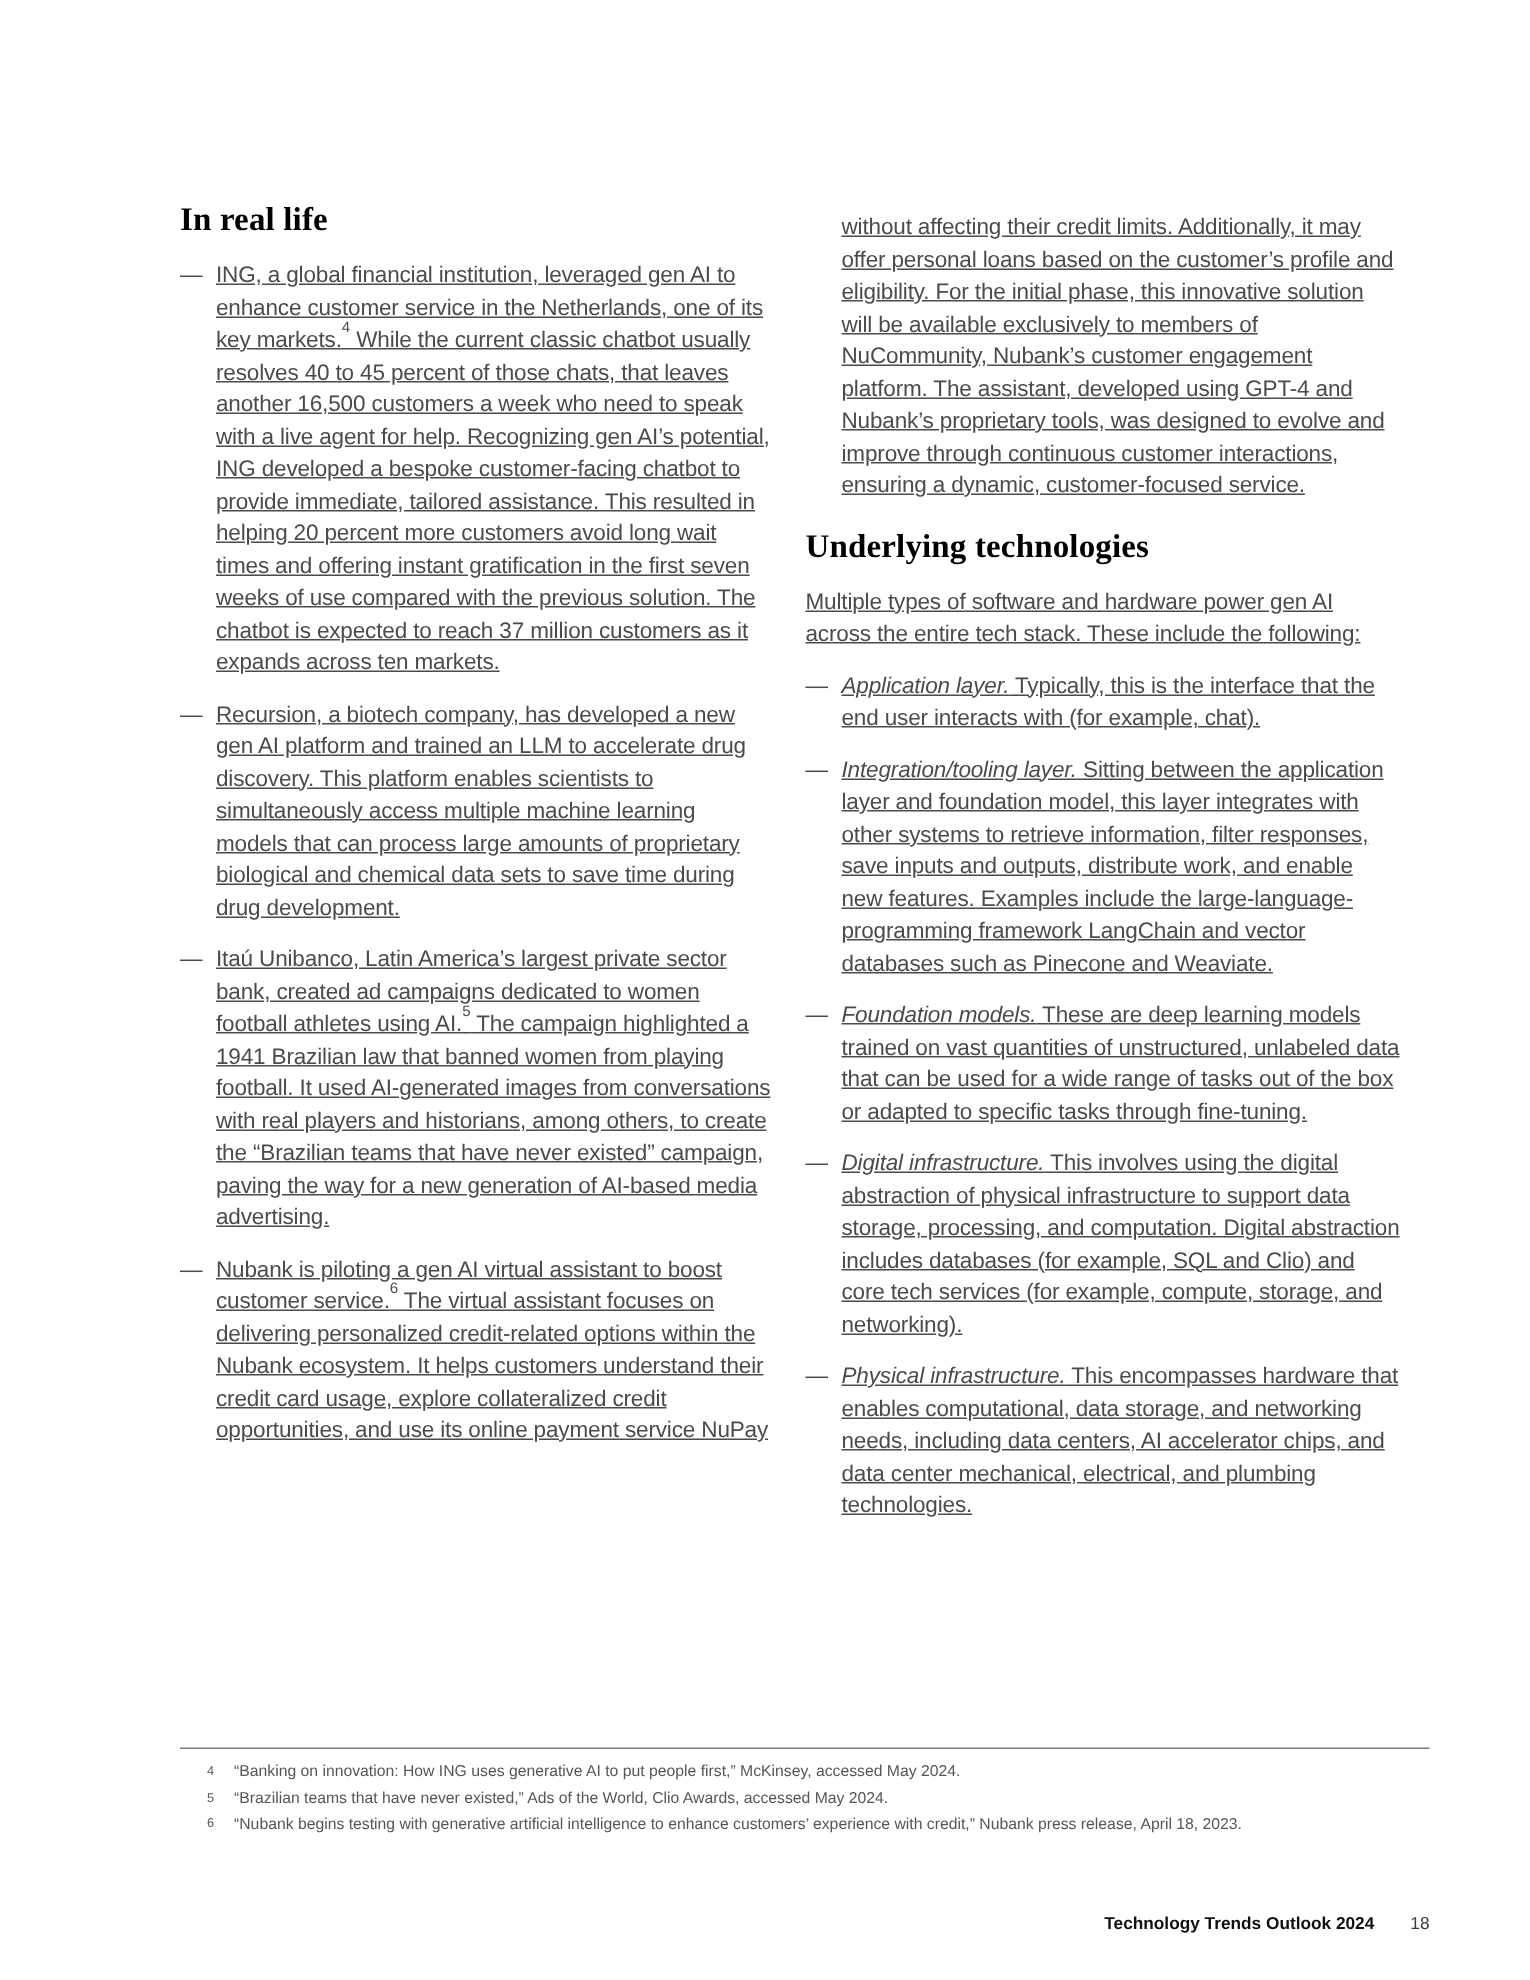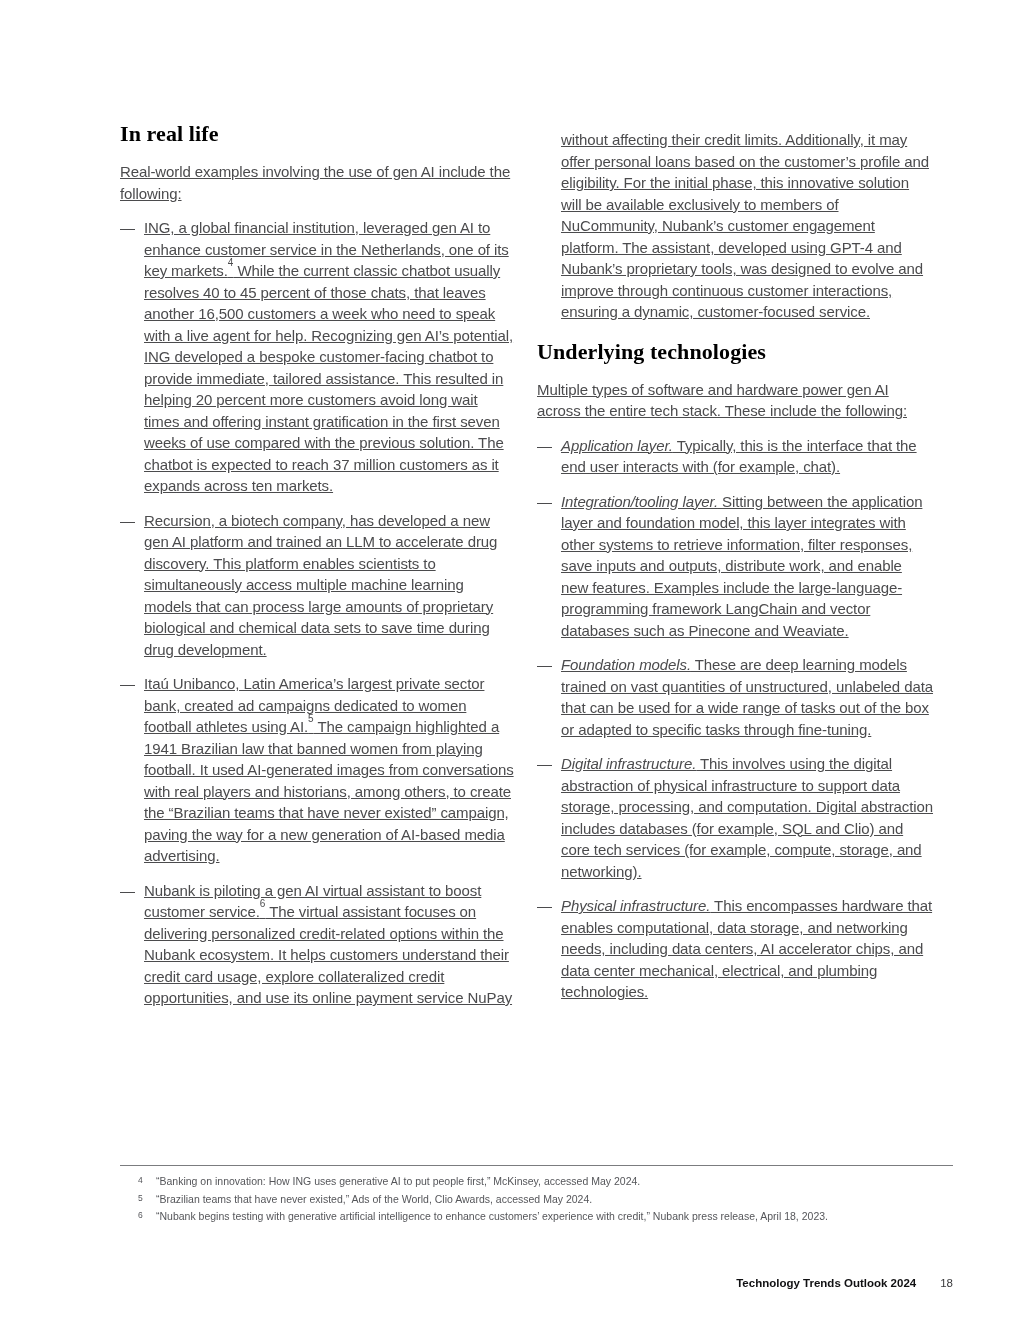--- a/index.html
+++ b/index.html
@@ -10,20 +10,21 @@
     background: #ffffff;
     font-family: "Liberation Sans", sans-serif;
     color: #4b4b4d;
     overflow: hidden;
   }
   .col {
     position: absolute;
     font-size: 15px;
     line-height: 21.5px;
     letter-spacing: -0.1px;
+    margin-top: 12px;
   }
   .col-left  { left: 120px; top: 121px; width: 394px; }
   .col-right { left: 537px; top: 129px; width: 396px; }
   h2.serif {
     font-family: "Liberation Serif", serif;
     font-weight: 700;
     font-size: 22px;
     line-height: 26px;
     color: #000000;
     letter-spacing: 0.1px;
@@ -83,21 +84,20 @@
   .footer .ft { font-weight: 700; color: #101012; letter-spacing: 0; }
   .footer .pn { color: #3a3a3c; }
 </style>
 </head>
 <body>
 
 <div class="page">
 
   <section class="col col-left">
     <h2 class="serif">In real life</h2>
-    <p>Real-world examples involving the use of gen AI include the following:</p>
 
     <div class="bullet">
       <span class="dash">—</span>
       <p class="btext"><span>ING, a global financial institution, leveraged gen AI to enhance customer service in the Netherlands, one of its key markets.</span><sup class="ref">4</sup><span> While the current classic chatbot usually resolves 40 to 45 percent of those chats, that leaves another 16,500 customers a week who need to speak with a live agent for help. Recognizing gen AI’s potential, ING developed a bespoke customer-facing chatbot to provide immediate, tailored assistance. This resulted in helping 20 percent more customers avoid long wait times and offering instant gratification in the first seven weeks of use compared with the previous solution. The chatbot is expected to reach 37 million customers as it expands across ten markets.</span></p>
     </div>
 
     <div class="bullet">
       <span class="dash">—</span>
       <p class="btext"><span>Recursion, a biotech company, has developed a new gen AI platform and trained an LLM to accelerate drug discovery. This platform enables scientists to simultaneously access multiple machine learning models that can process large amounts of proprietary biological and chemical data sets to save time during drug development.</span></p>
     </div>

